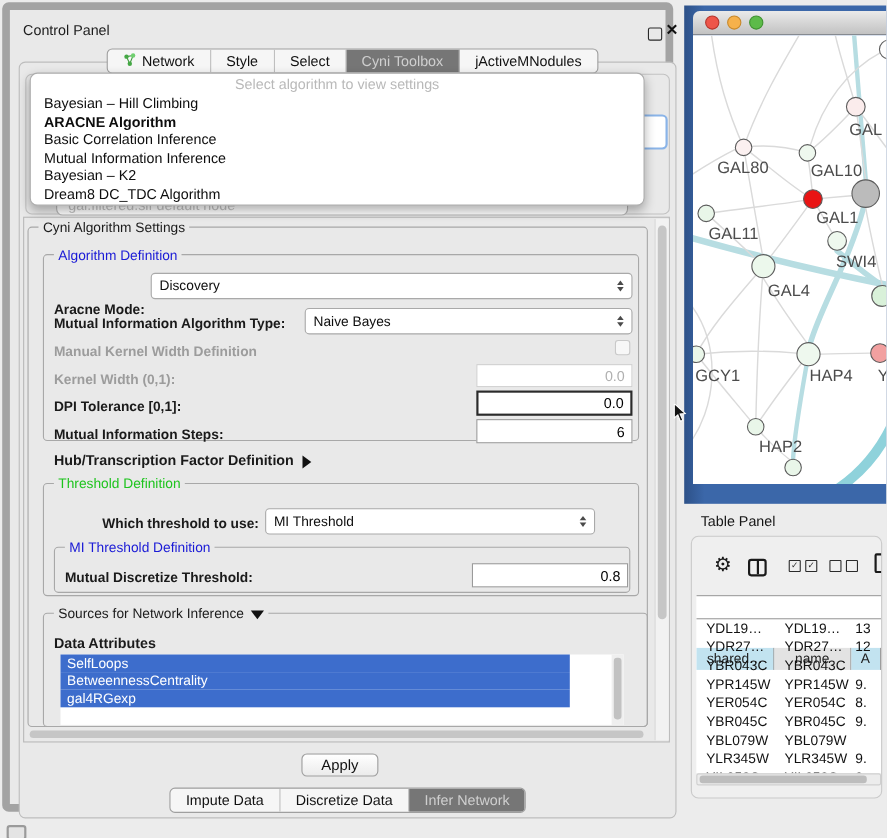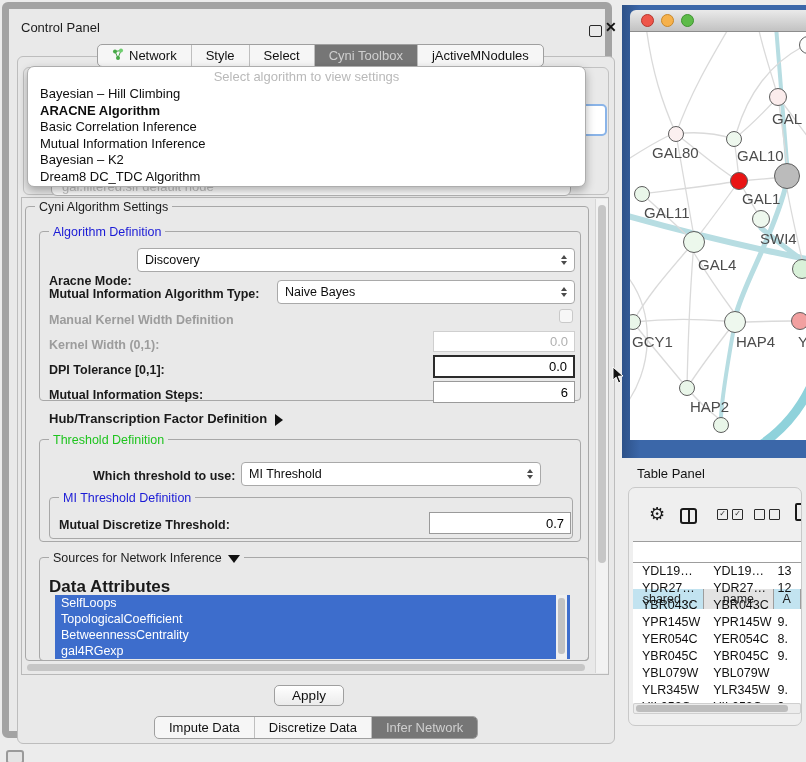--- a/index.html
+++ b/index.html
@@ -74,21 +74,21 @@
   .tfield { position:absolute; background:#fff; border:1px solid #9a9a9a; font-size:13px;
     display:flex; align-items:center; justify-content:flex-end; padding:0 6px; box-sizing:border-box; z-index:4; }
   .tfield.dis { border:1px solid #cfcfcf; color:#b0b0b0; }
   .tfield.focus { border:2px solid #2b2b2b; }
 
   .cb { position:absolute; width:14px; height:14px; border:1px solid #c9c9c9; border-radius:3px;
     background:#f7f7f7; box-sizing:border-box; z-index:4; }
 
   #attr-list { position:absolute; left:46px; top:586px; width:512px; height:64px; background:#fff; z-index:4; }
   .attr-item { height:16px; line-height:16px; padding-left:6px; font-size:12.5px;
-    background:#3d6dcc; color:#fff; width:515px; box-sizing:border-box; }
+    background:#3d6dcc; color:#fff; width:463px; box-sizing:border-box; }
   #attr-vscroll { position:absolute; right:0; top:0; width:11px; height:64px; background:#efefef; }
   #attr-vthumb { position:absolute; left:2px; top:3px; width:7px; height:56px; background:#c2c2c2; border-radius:3px; }
 
   .btn { position:absolute; background:linear-gradient(#ffffff,#ebebeb); border:1px solid #9f9f9f;
     border-radius:5px; font-size:13.5px; color:#111; display:flex; align-items:center;
     justify-content:center; box-sizing:border-box; z-index:4; }
 
   .arrow-right { display:inline-block; width:0; height:0; border-top:6px solid transparent;
     border-bottom:6px solid transparent; border-left:8px solid #111; vertical-align:middle; margin-left:8px; }
   .arrow-down { display:inline-block; width:0; height:0; border-left:6px solid transparent;
@@ -243,33 +243,32 @@
       <span class="updn">
           <span class="tri-up"></span>
           <span class="tri-dn"></span>
         </span>
     </div>
 
     <div class="gbox" style="left:40px; top:488px; width:524px; height:42px;"></div>
     <span class="gtitle t-blue" style="left:50px; top:482px;">MI Threshold Definition</span>
 
     <span class="lbl" style="left:50px; top:509px;">Mutual Discretize Threshold:</span>
-    <div class="tfield" style="left:420px; top:503px; width:142px; height:22px;">0.7</div>
+    <div class="tfield" style="left:420px; top:503px; width:142px; height:22px;">0.8</div>
 
     <div class="gbox" style="left:30px; top:548px; width:550px; height:104px;"></div>
     <span class="gtitle t-black" style="left:40px; top:542px;">
       <span>Sources for Network Inference</span><span class="arrow-down"></span>
     </span>
 
-    <span class="lbl" style="left:40px; top:568px; font-size:17px;text-align:center;">Data Attributes</span>
+    <span class="lbl" style="left:40px; top:568px; font-size:13px;text-align:center;">Data Attributes</span>
 
     <div id="attr-list">
       <div id="attr-items">
           <div class="attr-item">SelfLoops</div>
-          <div class="attr-item">TopologicalCoefficient</div>
           <div class="attr-item">BetweennessCentrality</div>
           <div class="attr-item">gal4RGexp</div>
         </div>
       <div id="attr-vscroll">
         <div id="attr-vthumb"></div>
       </div>
     </div>
 
     <div class="btn" style="left:265px; top:676px; width:70px; height:21px;">Apply</div>
     <div id="bottom-tabs" class="tabstrip">

